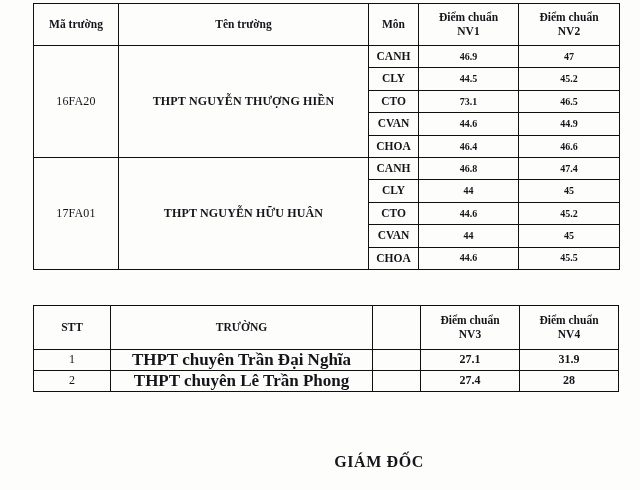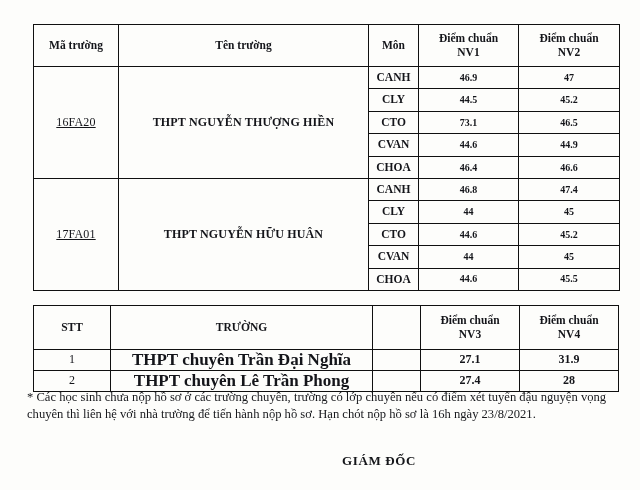--- a/index.html
+++ b/index.html
@@ -35,39 +35,39 @@
     font-size: 11.5px;
     text-align: center;
     vertical-align: middle;
     line-height: 1.15;
     color: #14151a;
   }
 
   #table-chuyen {
     position: absolute;
     left: 33px;
-    top: 24px;
+    top: 3px;
     width: 586px;
   }
   #table-chuyen .hd {
     height: 42px;
     font-size: 11.5px;
   }
   #table-chuyen .c-ma    { width: 85px; }
   #table-chuyen .c-ten   { width: 250px; }
   #table-chuyen .c-mon   { width: 50px; }
   #table-chuyen .c-nv1   { width: 100px; }
   #table-chuyen .c-nv2   { width: 101px; }
 
   #table-chuyen td.code,
   #table-chuyen td.school {
     font-size: 12px;
     letter-spacing: 0.15px;
   }
-  #table-chuyen td.code { font-weight: normal; text-decoration: underline; }
+  #table-chuyen td.code { font-weight: normal; }
   #table-chuyen td.school { font-weight: bold; }
   #table-chuyen td.mon   { font-size: 11.5px; }
   #table-chuyen td.score { font-size: 10px; font-family: Liberation Serif, serif; }
   #table-chuyen tbody td { height: 21.4px; margin-left: 16px; }
 
   
   #section-heading {
     position: absolute;
     left: 27px;
     top: 283px;
@@ -108,21 +108,21 @@
     color: #17181c;
   }
 
   
   #signature {
     position: absolute;
     left: 0;
     top: 453px;
     width: 640px;
     text-align: center;
-    font-size: 13px;
+    font-size: 16px;
     font-weight: bold;
     letter-spacing: 0.6px;
   }
   #signature .sig-inner {
     display: inline-block;
     margin-left: 118px;
   }
 </style>
 </head>
 <body>
@@ -247,19 +247,18 @@
       <tr>
         <td class="stt">2</td>
         <td class="tname">THPT chuyên Lê Trần Phong</td>
         <td></td>
         <td>27.4</td>
         <td>28</td>
       </tr>
     </tbody>
   </table>
 
-  <div id="note">* Các học sinh chưa nộp hồ sơ ở các trường chuyên, trường có lớp chuyên nếu có điểm xét tuyển đậu nguyện vọng chuyên thì liên hệ với nhà trường để tiến hành nộp hồ sơ. Hạn chót nộp hồ sơ là 16h ngày 23/8/2021.</div>
 
   <div id="signature">
     <span class="sig-inner">GIÁM ĐỐC</span>
   </div>
 
 </div>
 
 </body></html>

